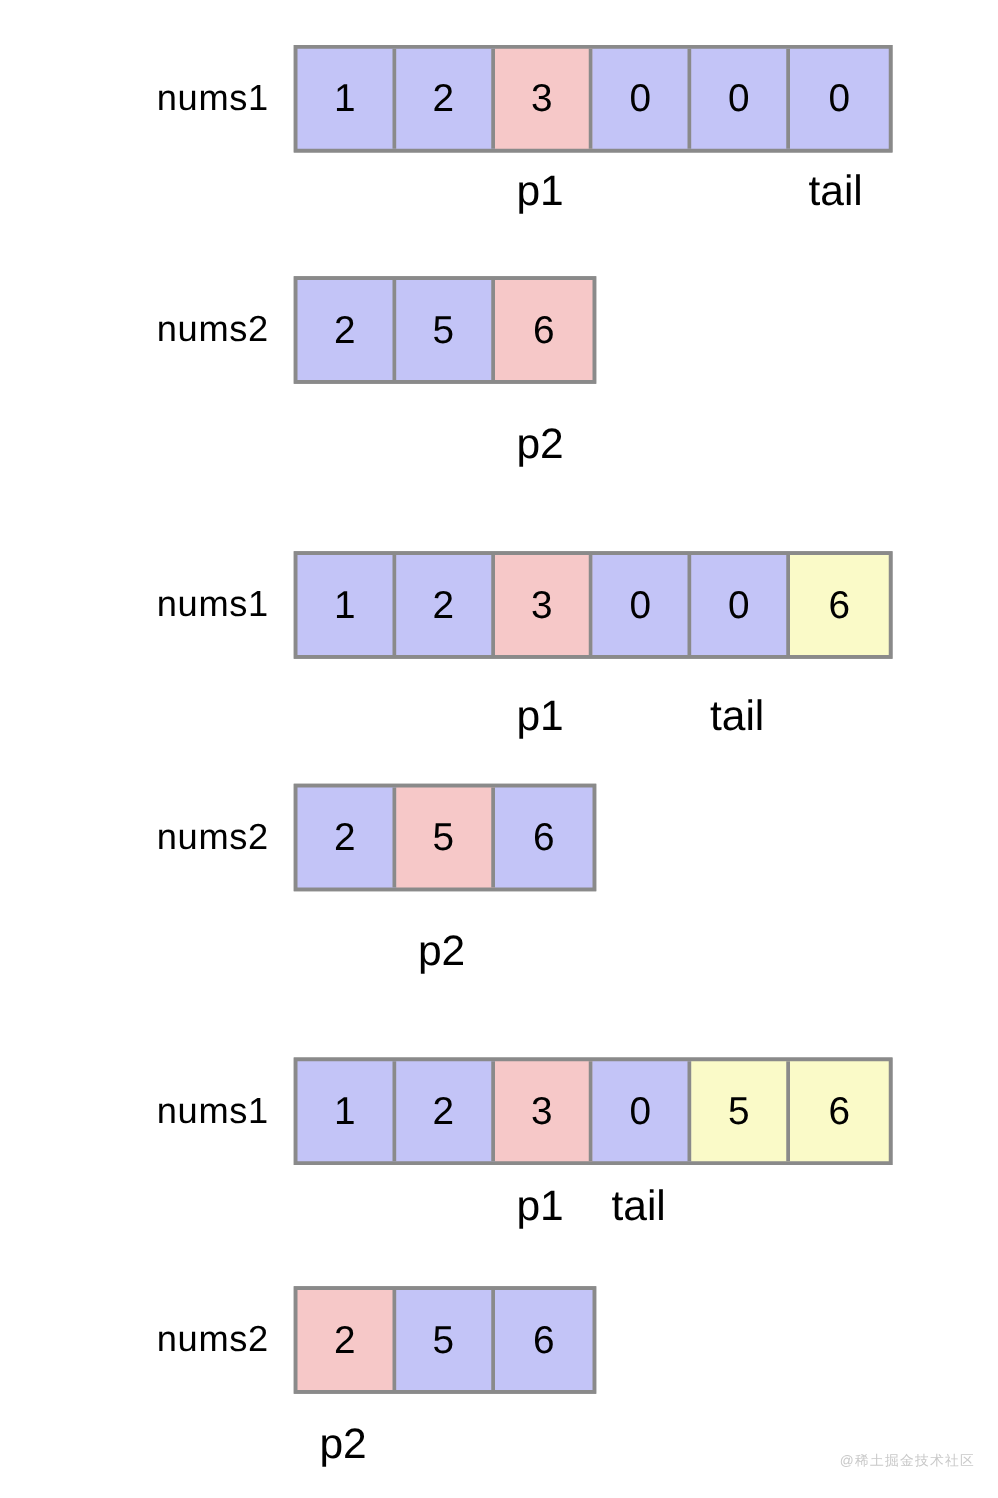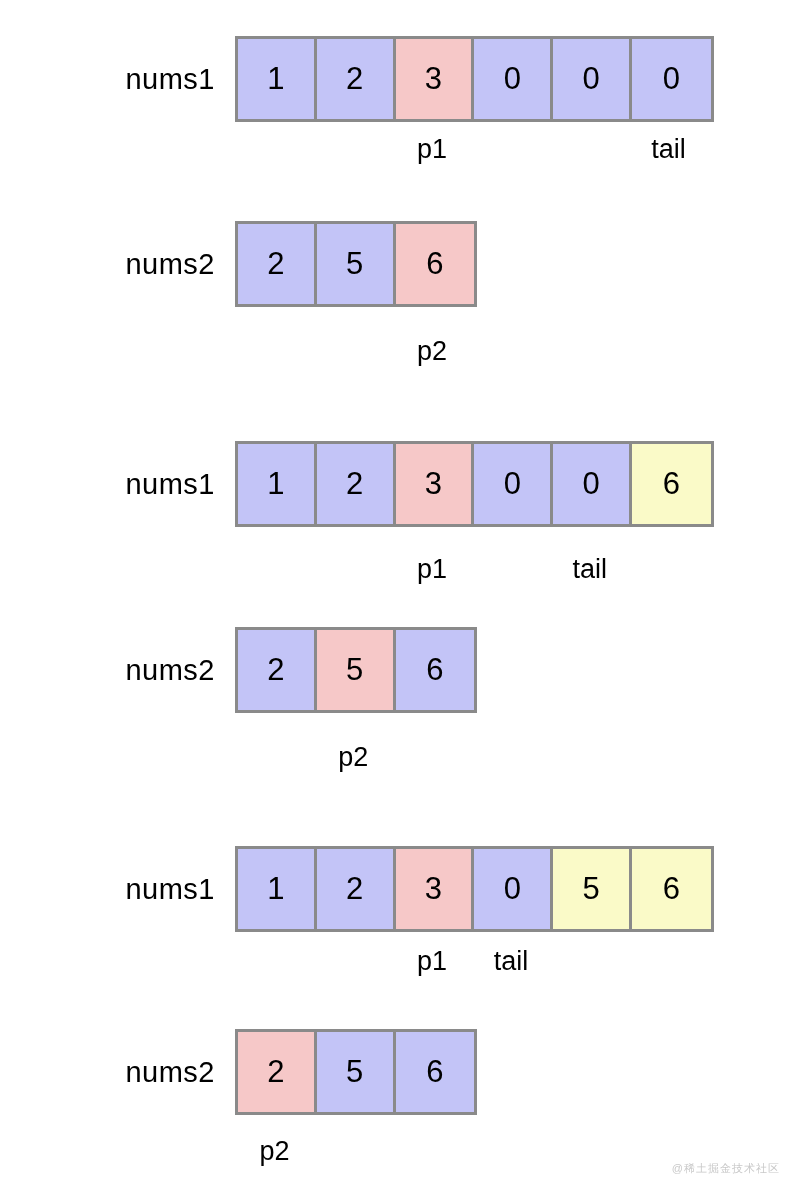--- a/index.html
+++ b/index.html
@@ -73,21 +73,21 @@
     position: absolute;
     left: 235px;
     top: 0;
     height: 44px;
   }
   .pointer {
     position: absolute;
     top: 0;
     width: 79px;
     text-align: center;
-    font-size: 27px;
+    font-size: 34px;
     color: #000000;
   }
   .watermark {
     position: absolute;
     right: 18px;
     bottom: 22px;
     font-size: 11px;
     color: #c9c9c9;
     letter-spacing: 1px;
     white-space: nowrap;

